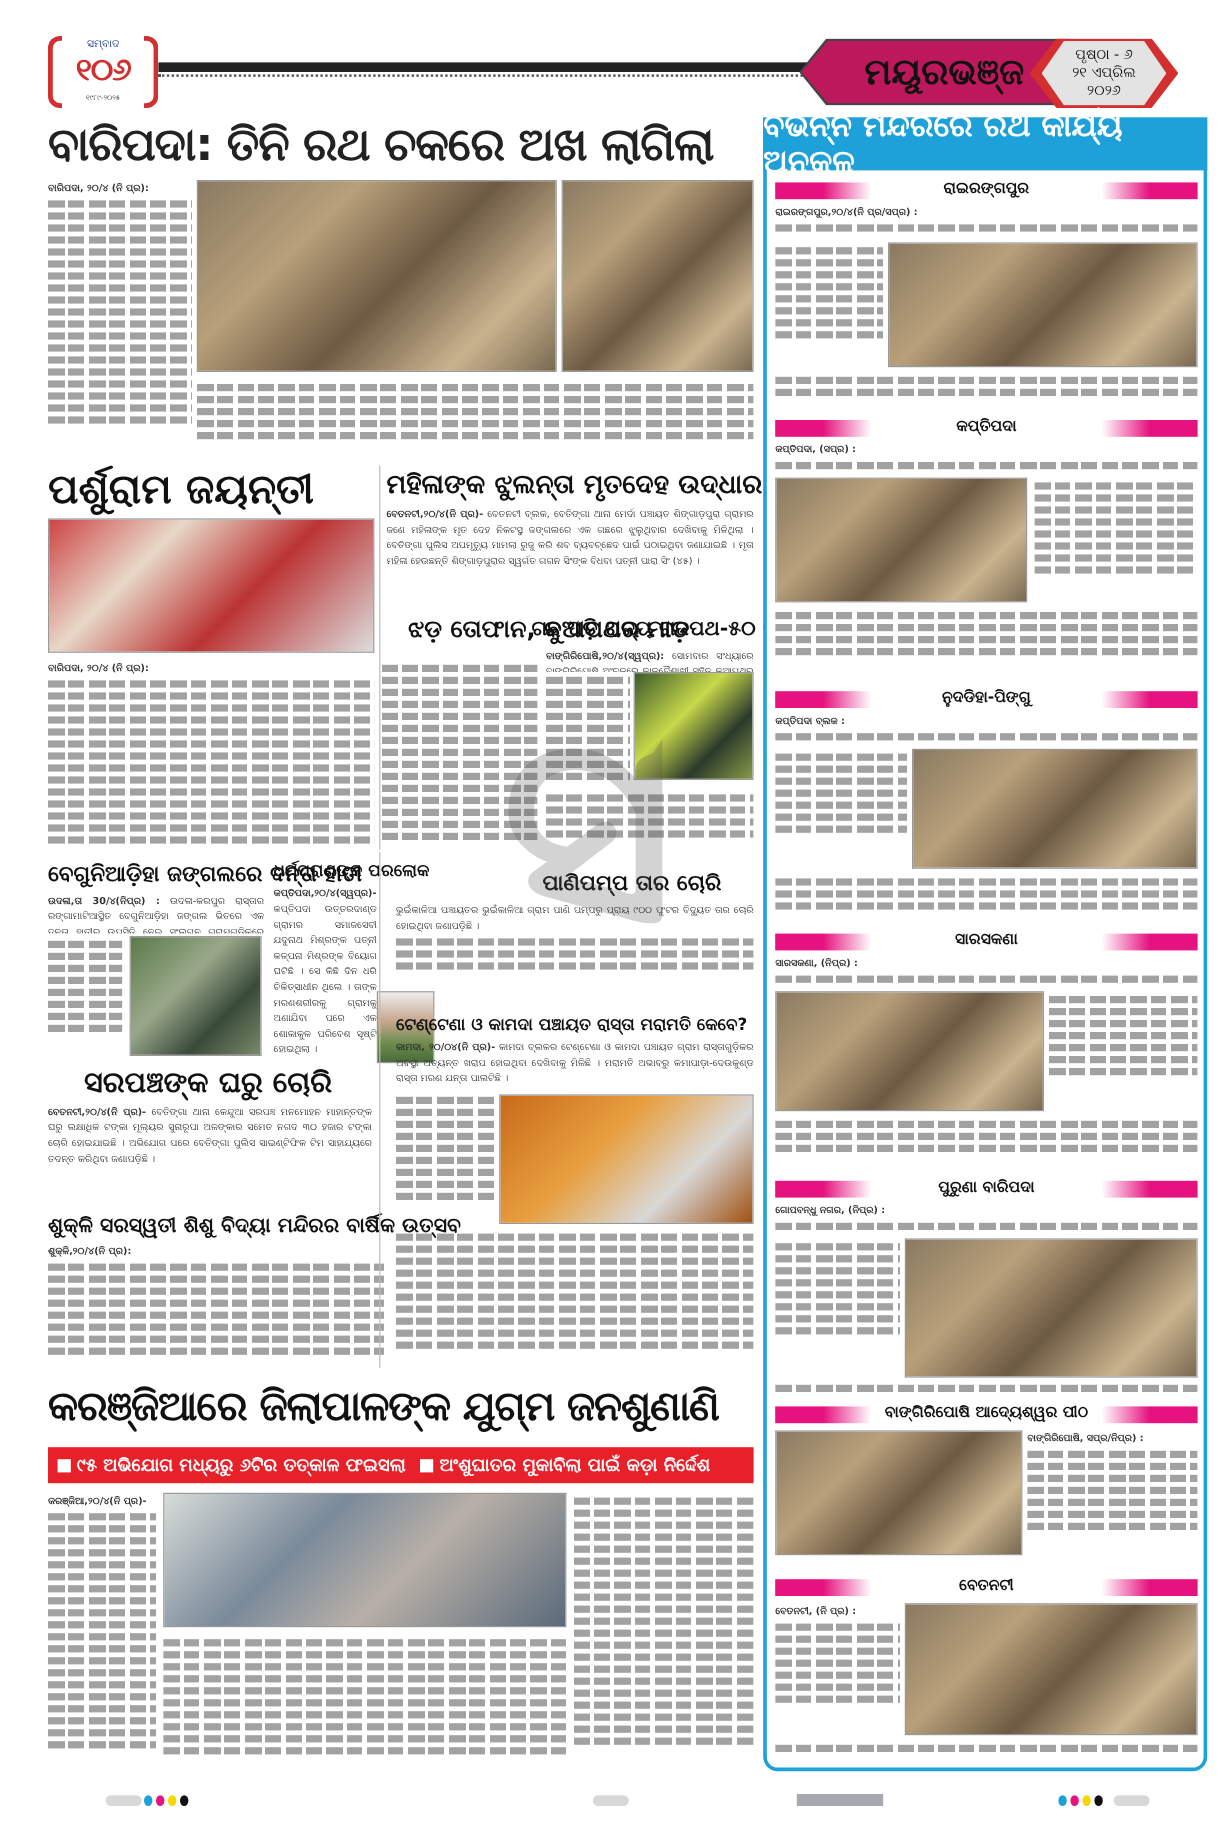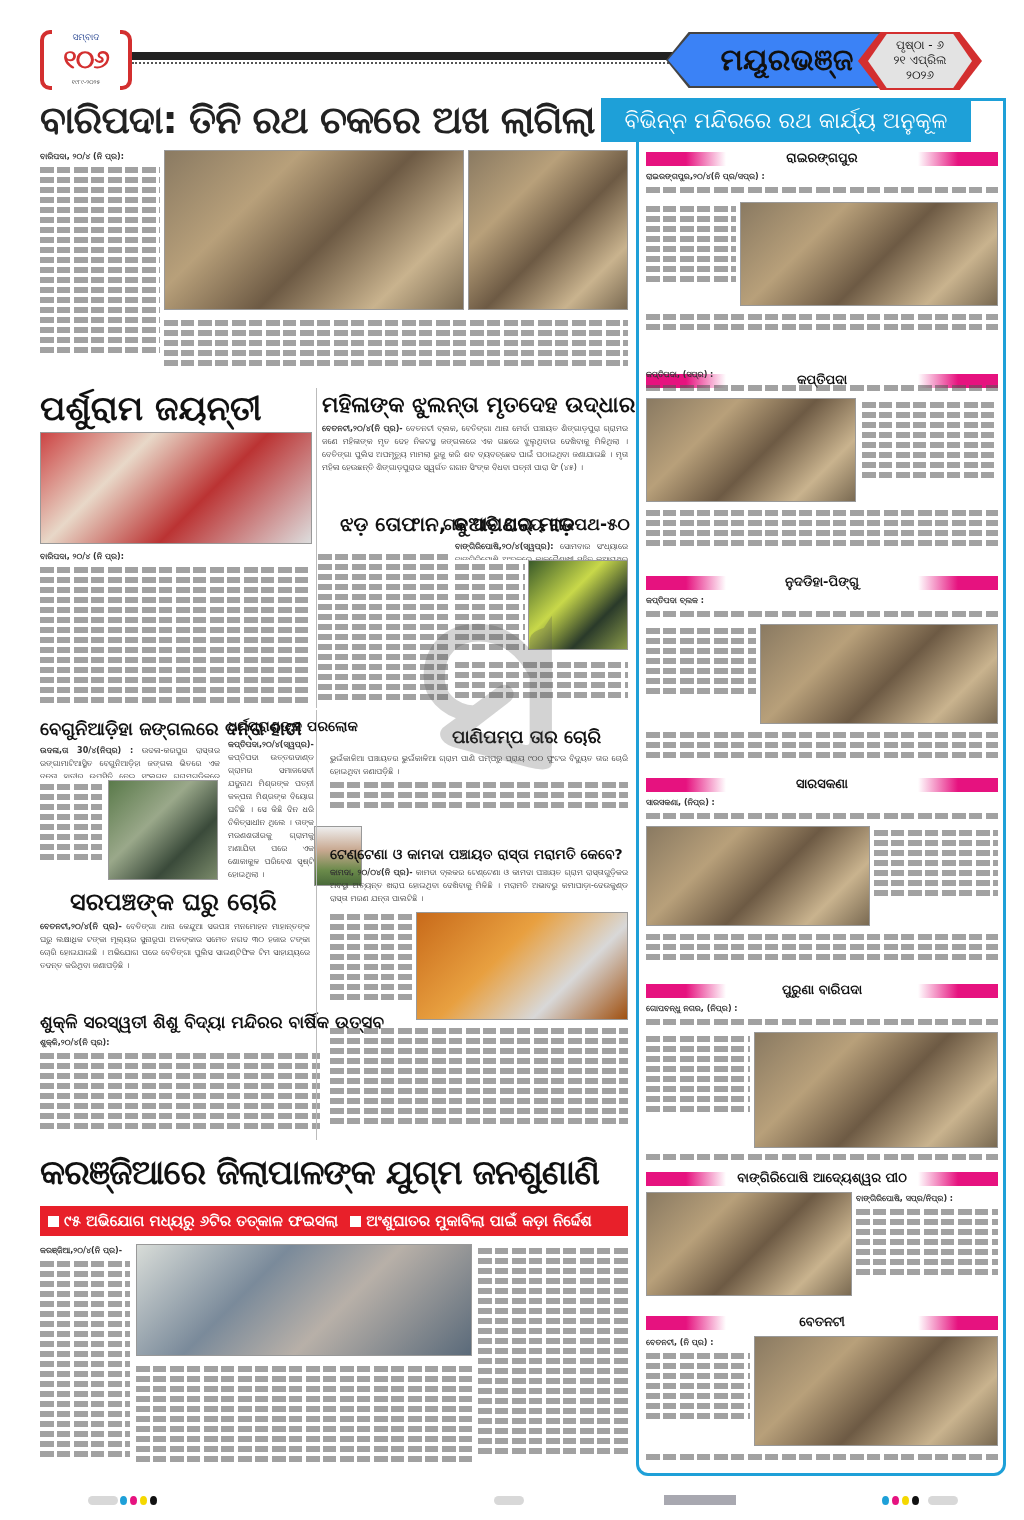--- a/index.html
+++ b/index.html
@@ -15,21 +15,21 @@
   .logo .num { position: absolute; left: 14px; top: 14px; width: 64px; text-align: center; font-size: 26px; font-weight: bold; color: #d32f2f; letter-spacing: -1px; }
   .logo .years { position: absolute; left: 16px; top: 48px; width: 60px; text-align: center; font-size: 6px; color: #333; }
   .rule-thick { position: absolute; left: 132px; top: 52px; width: 600px; height: 8px; background: #222; }
   .rule-dots { position: absolute; left: 132px; top: 62px; width: 600px; height: 3px; border-top: 2px dotted #555; }
 
   .section-tag { position: absolute; left: 666px; top: 32px; width: 226px; height: 56px;
     clip-path: polygon(10% 0, 100% 0, 100% 100%, 10% 100%, 0 50%);
     background: #444; }
   .section-tag-inner { position: absolute; left: 668px; top: 34px; width: 222px; height: 52px;
     clip-path: polygon(10% 0, 100% 0, 100% 100%, 10% 100%, 0 50%);
-    background: #3b82f6; display: flex; align-items: center; justify-content: center;
+    background: #be185d; display: flex; align-items: center; justify-content: center;
     font-size: 30px; font-weight: bold; color: #111; padding-left: 16px; }
   .page-badge-outer { position: absolute; left: 858px; top: 32px; width: 124px; height: 58px; background: #d32f2f;
     clip-path: polygon(18% 0, 82% 0, 100% 50%, 82% 100%, 18% 100%, 0 50%); }
   .page-badge { position: absolute; left: 868px; top: 34px; width: 104px; height: 54px; background: #e3e3e3;
     clip-path: polygon(18% 0, 82% 0, 100% 50%, 82% 100%, 18% 100%, 0 50%);
     text-align: center; font-size: 12px; color: #111; padding-top: 4px; line-height: 15px; }
 
   .main-headline { position: absolute; left: 40px; top: 98px; width: 590px; font-size: 38px; font-weight: bold; color: #222; white-space: nowrap; letter-spacing: -1px; }
 
   .photo { position: absolute; background: linear-gradient(135deg, #8a7a62 0%, #b8a07a 30%, #6d5a44 55%, #c9b38e 80%, #7a6a52 100%); border: 1px solid #999; }
@@ -42,21 +42,21 @@
 
   .body-text { position: absolute; font-size: 8px; line-height: 13px; color: #333; text-align: justify; overflow: hidden; }
   .body-text .line { display: block; height: 13px; background: repeating-linear-gradient(90deg, #555 0 14px, transparent 14px 17px, #555 17px 30px, transparent 30px 34px); opacity: .55; margin-bottom: 4px; height: 6px; margin-top: 4px; }
 
   .h2 { position: absolute; font-weight: bold; color: #111; white-space: nowrap; }
   .dateline { font-weight: bold; }
 
   .col-rule { position: absolute; width: 1px; background: #bbb; }
 
   .right-panel { position: absolute; left: 636px; top: 98px; width: 370px; height: 1378px; border: 3px solid #1ea0d8; border-radius: 0 0 12px 12px; background: #fff; }
-  .right-panel-title { position: absolute; left: 601px; top: 98px; width: 370px; height: 44px; background: #1ea0d8; color: #fff; font-size: 22px; font-weight: normal; display: flex; align-items: center; justify-content: center; }
+  .right-panel-title { position: absolute; left: 636px; top: 98px; width: 370px; height: 44px; background: #1ea0d8; color: #fff; font-size: 26px; font-weight: bold; display: flex; align-items: center; justify-content: center; }
   .loc-head { position: absolute; left: 646px; width: 352px; height: 18px; }
   .loc-head .bar { position: absolute; top: 2px; height: 14px; width: 80px; }
   .loc-head .bar.l { left: 0; background: linear-gradient(90deg, #e6127f 0%, #e6127f 50%, rgba(230,18,127,0) 100%); }
   .loc-head .bar.r { right: 0; background: linear-gradient(270deg, #e6127f 0%, #e6127f 50%, rgba(230,18,127,0) 100%); }
   .loc-head .label { position: absolute; left: 0; right: 0; top: 0; text-align: center; font-size: 13px; font-weight: bold; color: #111; }
 
   .strap { position: absolute; left: 40px; top: 1206px; width: 588px; height: 30px; background: #e8202a; color: #fff; font-size: 15px; font-weight: bold; display: flex; align-items: center; padding-left: 8px; gap: 12px; white-space: nowrap; }
   .strap .sq { display: inline-block; width: 11px; height: 11px; background: #fff; margin-right: 5px; vertical-align: middle; }
 
   .footer { position: absolute; top: 1494px; left: 0; width: 1024px; height: 20px; }
@@ -301,21 +301,21 @@
     <span class="line"></span>
     <span class="line"></span>
     <span class="line"></span>
     <span class="line"></span>
 </div>
 <div class="body-text" style="left:646px;top:310px;width:352px;height:28px;">
   <span class="line"></span>
     <span class="line"></span>
 </div>
 
-<div class="loc-head" style="top:348px;margin-top:24px;">
+<div class="loc-head" style="top:348px;">
   <div class="bar l"></div>
     <div class="bar r"></div>
   <div class="label">କପ୍ତିପଦା</div>
 </div>
 <div class="body-text" style="left:646px;top:368px;width:352px;height:30px;">
   <span class="dateline">କପ୍ତିପଦା, (ସପ୍ର) :</span>
   <span class="line"></span>
 </div>
 <div class="photo" style="left:646px;top:398px;width:210px;height:104px;"></div>
 <div class="body-text" style="left:862px;top:398px;width:136px;height:104px;">

